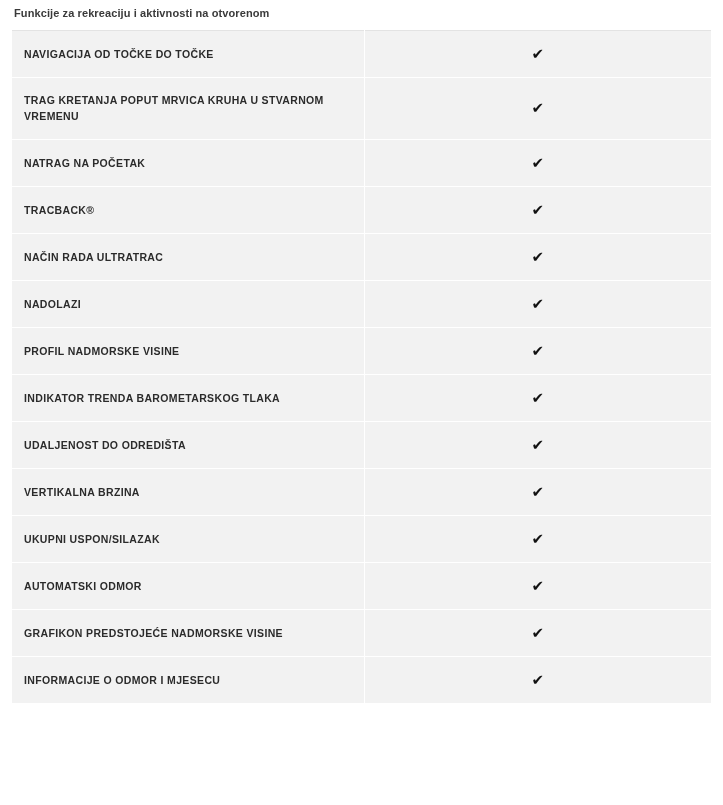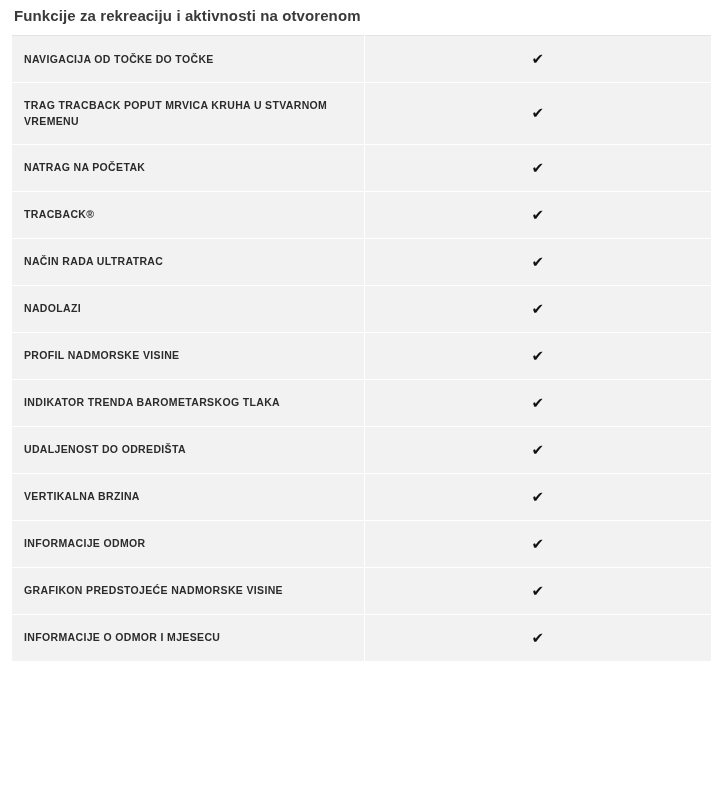--- a/index.html
+++ b/index.html
@@ -13,21 +13,21 @@
     font-family: "Liberation Sans", sans-serif;
     color: #222222;
     overflow: hidden;
   }
   .page {
     width: 723px;
     box-sizing: border-box;
     padding: 0 12px 0 12px;
   }
   .section-title {
-    font-size: 15px;
+    font-size: 11px;
     font-weight: bold;
     color: #3a3a3a;
     letter-spacing: 0.1px;
     padding: 7px 0 10px 2px;
     line-height: 1.2;
   }
   table.feature-table {
     width: 699px;
     border-collapse: collapse;
     table-layout: fixed;
@@ -78,21 +78,21 @@
     <tbody>
 
       <tr>
         <td class="feature-name">NAVIGACIJA OD TOČKE DO TOČKE</td>
         <td class="feature-value">
           <span class="check">✔</span>
         </td>
       </tr>
 
       <tr>
-        <td class="feature-name">TRAG TRACBACK POPUT MRVICA KRUHA U STVARNOM VREMENU</td>
+        <td class="feature-name">TRAG KRETANJA POPUT MRVICA KRUHA U STVARNOM VREMENU</td>
         <td class="feature-value">
           <span class="check">✔</span>
         </td>
       </tr>
 
       <tr>
         <td class="feature-name">NATRAG NA POČETAK</td>
         <td class="feature-value">
           <span class="check">✔</span>
         </td>
@@ -140,23 +140,29 @@
         </td>
       </tr>
 
       <tr>
         <td class="feature-name">VERTIKALNA BRZINA</td>
         <td class="feature-value">
           <span class="check">✔</span>
         </td>
       </tr>
 
+      <tr>
+        <td class="feature-name">UKUPNI USPON/SILAZAK</td>
+        <td class="feature-value">
+          <span class="check">✔</span>
+        </td>
+      </tr>
 
       <tr>
-        <td class="feature-name">INFORMACIJE ODMOR</td>
+        <td class="feature-name">AUTOMATSKI ODMOR</td>
         <td class="feature-value">
           <span class="check">✔</span>
         </td>
       </tr>
 
       <tr>
         <td class="feature-name">GRAFIKON PREDSTOJEĆE NADMORSKE VISINE</td>
         <td class="feature-value">
           <span class="check">✔</span>
         </td>

